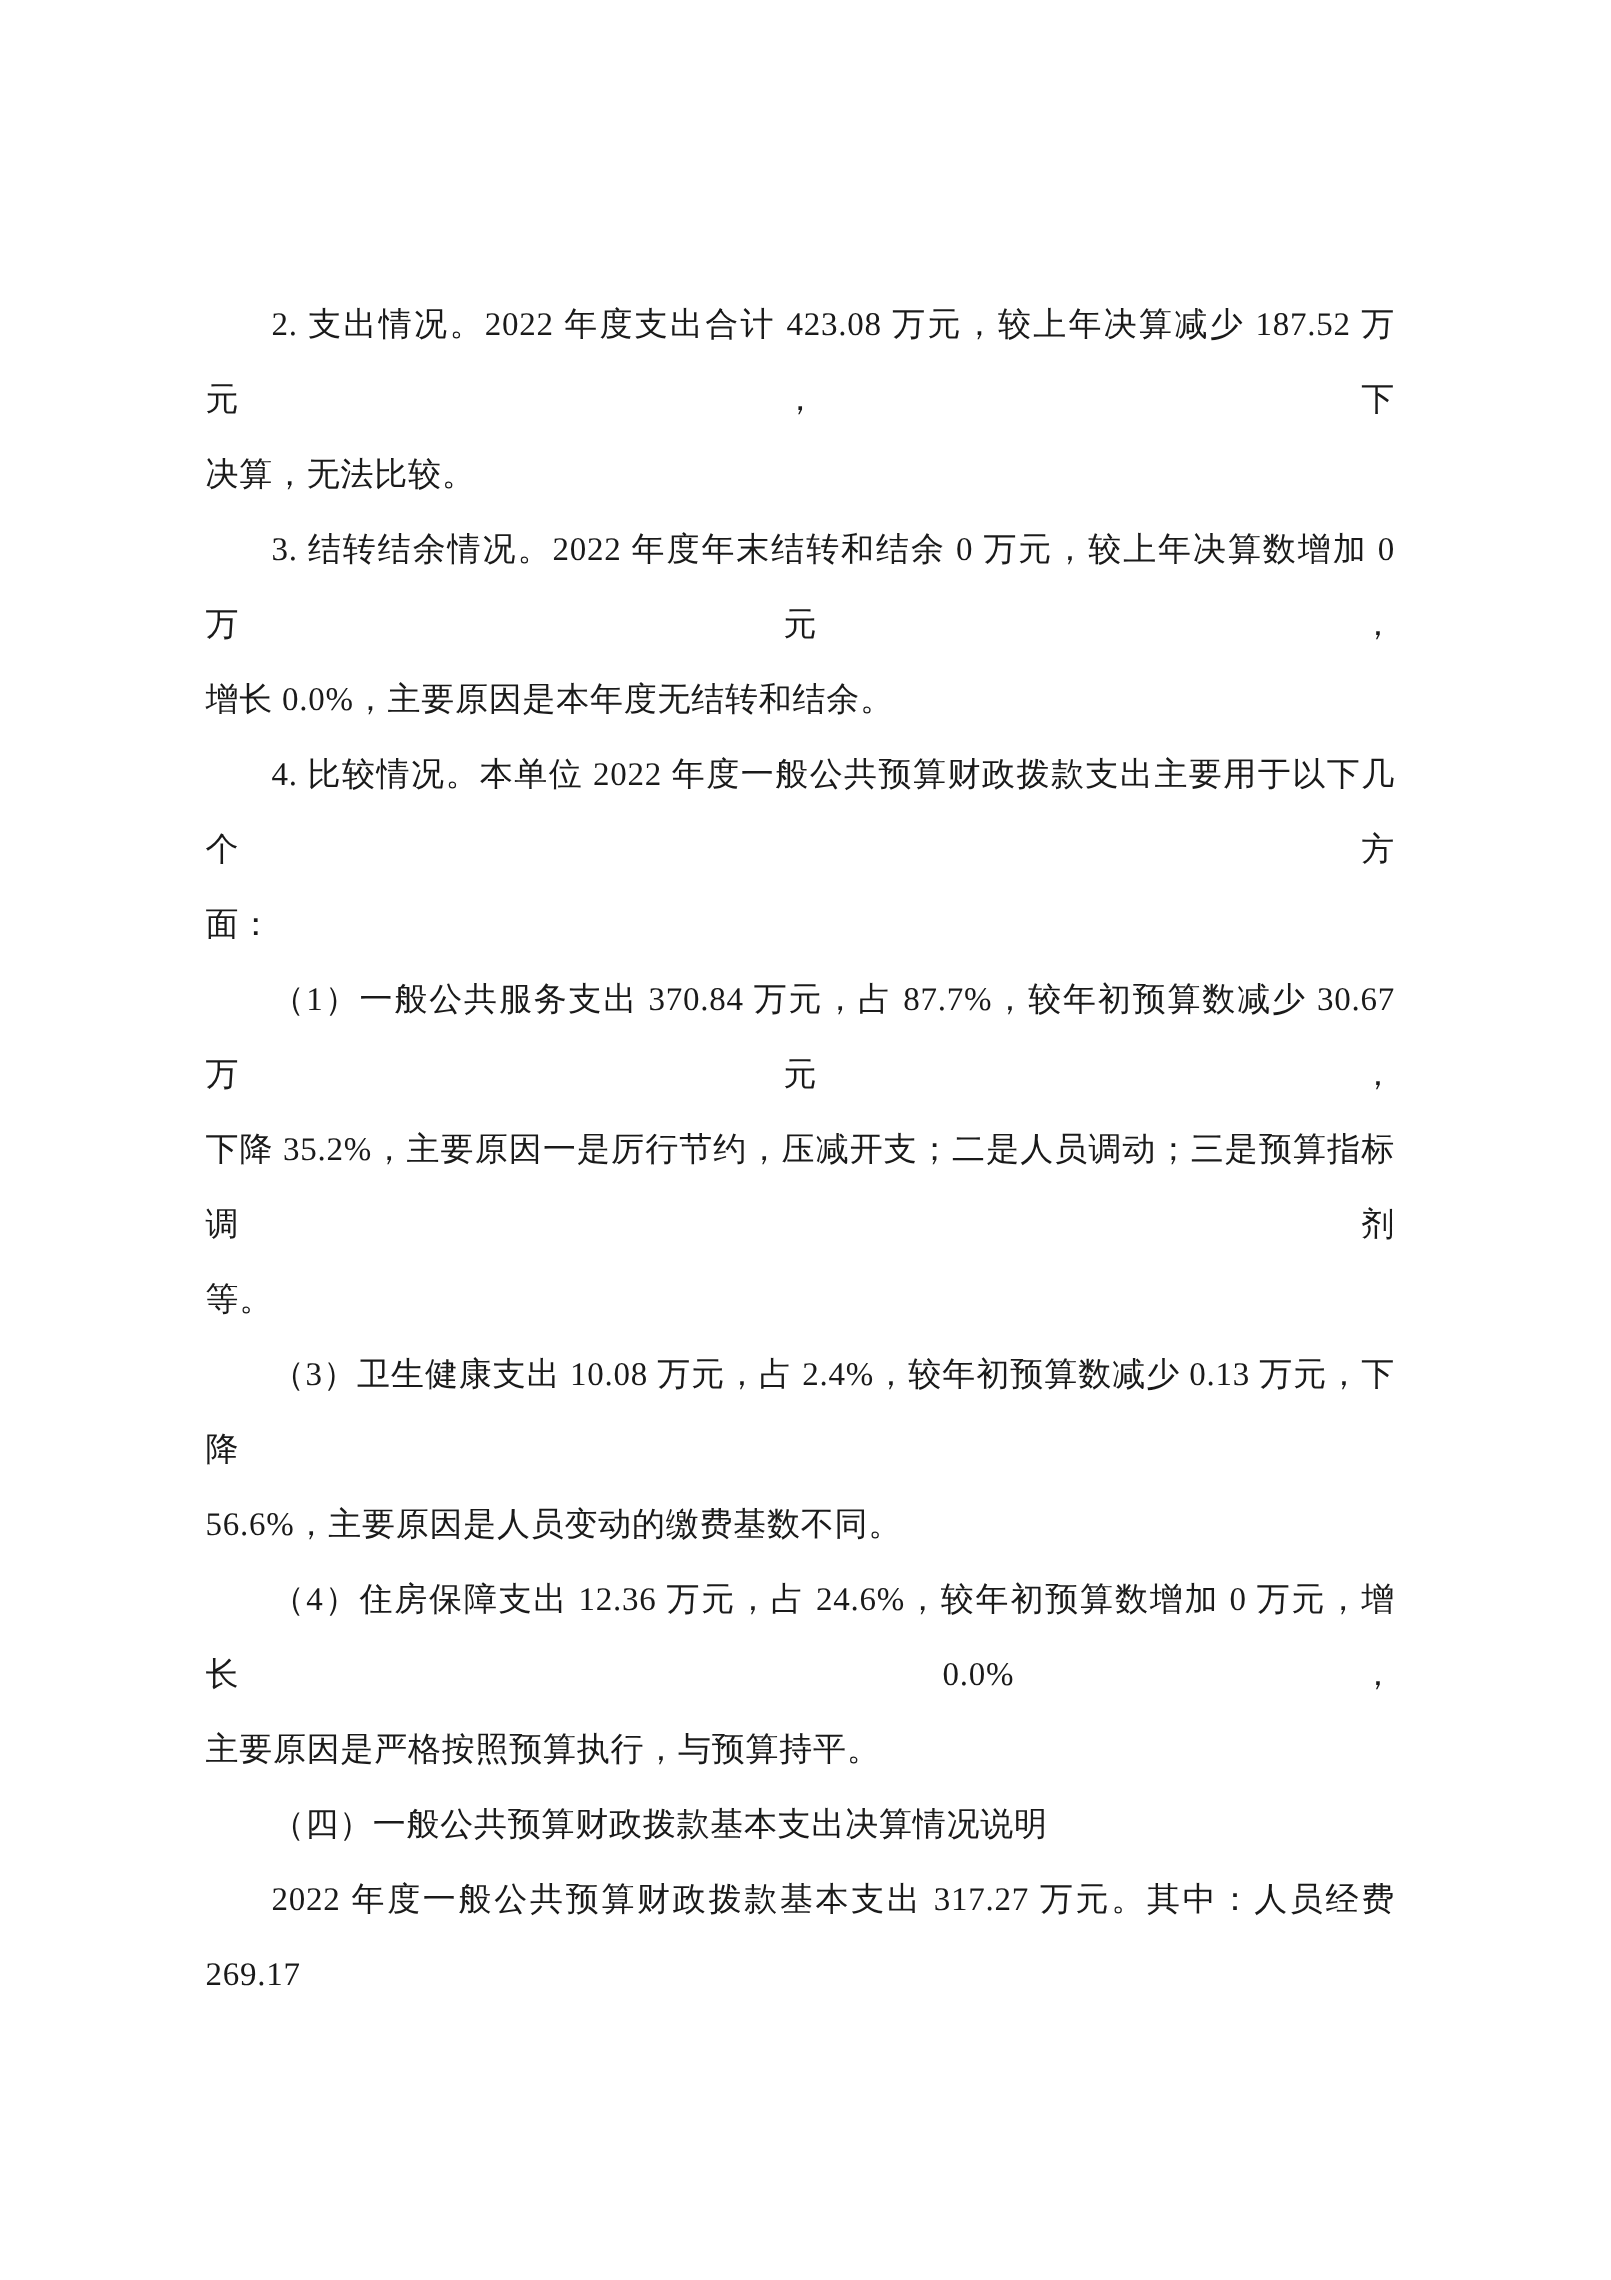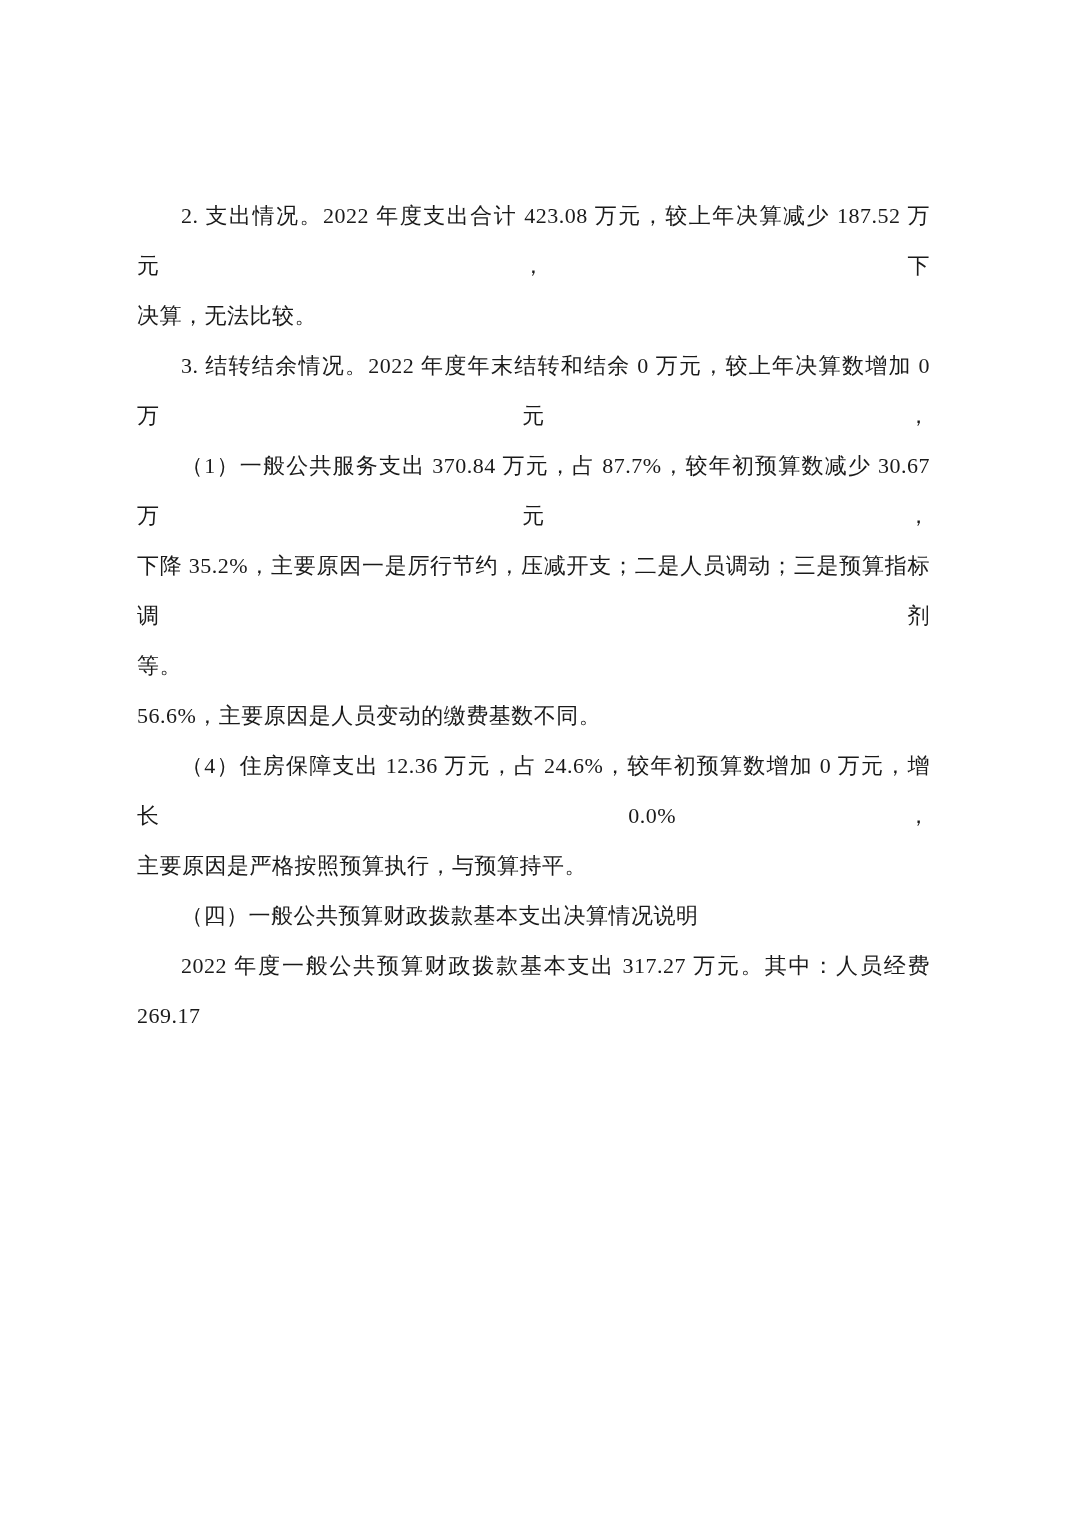--- a/index.html
+++ b/index.html
@@ -47,33 +47,39 @@
 <div class="page">
   <div class="text-block">
 
     <div class="para">
       <div class="line ps">2. 支出情况。2022 年度支出合计 423.08 万元，较上年决算减少 187.52 万元，下</div>
       <div class="line pe">决算，无法比较。</div>
     </div>
 
     <div class="para">
       <div class="line ps">3. 结转结余情况。2022 年度年末结转和结余 0 万元，较上年决算数增加 0 万元，</div>
+      <div class="line pe">增长 0.0%，主要原因是本年度无结转和结余。</div>
     </div>
 
+    <div class="para">
+      <div class="line ps">4. 比较情况。本单位 2022 年度一般公共预算财政拨款支出主要用于以下几个方</div>
+      <div class="line pe">面：</div>
+    </div>
 
     <div class="para">
       <div class="line ps">（1）一般公共服务支出 370.84 万元，占 87.7%，较年初预算数减少 30.67 万元，</div>
       <div class="line">下降 35.2%，主要原因一是厉行节约，压减开支；二是人员调动；三是预算指标调剂</div>
       <div class="line pe">等。</div>
     </div>
 
     <div class="para">
     </div>
 
     <div class="para">
+      <div class="line ps">（3）卫生健康支出 10.08 万元，占 2.4%，较年初预算数减少 0.13 万元，下降</div>
       <div class="line pe">56.6%，主要原因是人员变动的缴费基数不同。</div>
     </div>
 
     <div class="para">
       <div class="line ps">（4）住房保障支出 12.36 万元，占 24.6%，较年初预算数增加 0 万元，增长 0.0%，</div>
       <div class="line pe">主要原因是严格按照预算执行，与预算持平。</div>
     </div>
 
     <div class="para">
       <div class="line ps pe">（四）一般公共预算财政拨款基本支出决算情况说明</div>

